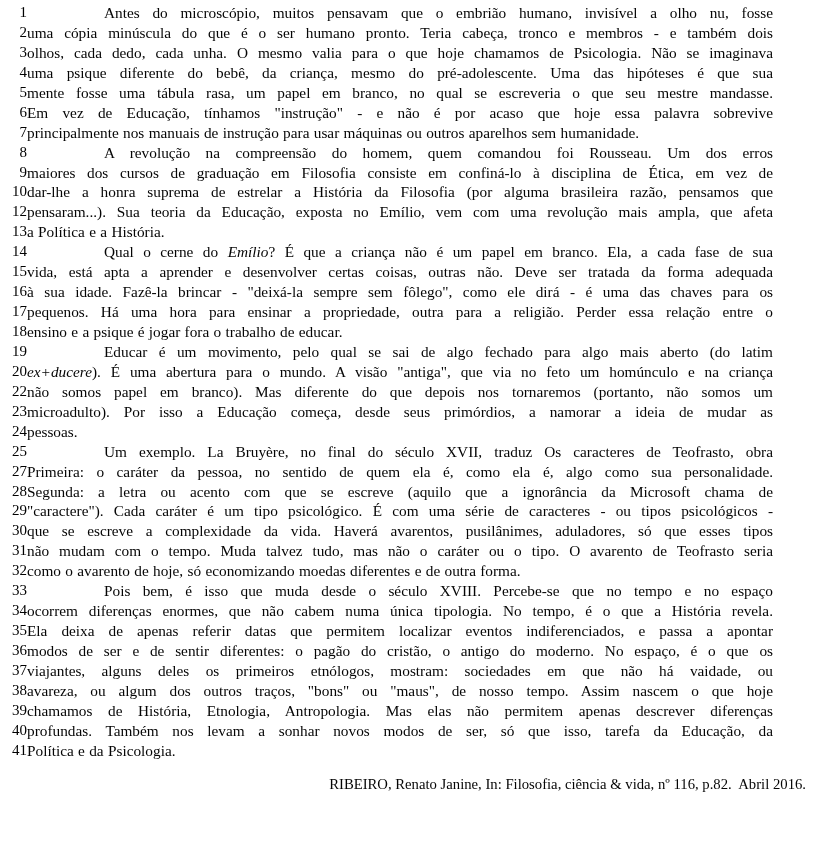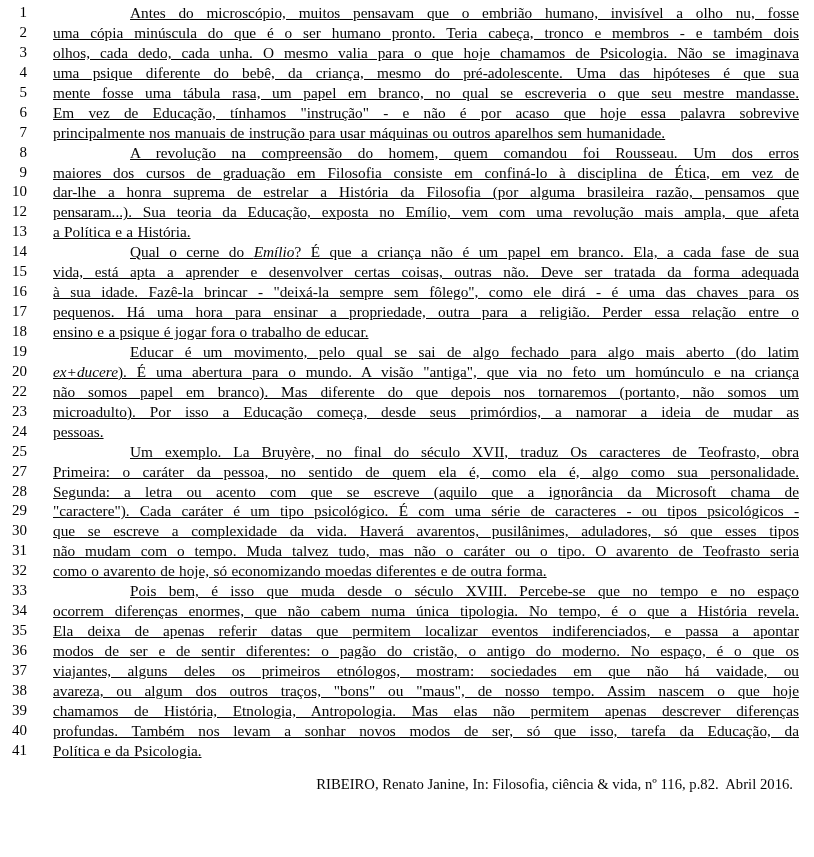--- a/index.html
+++ b/index.html
@@ -22,46 +22,44 @@
   }
   .num {
     flex: 0 0 27px;
     width: 27px;
     text-align: right;
     font-size: 15px;
     line-height: 19.95px;
     color: #000000;
   }
   .txt {
-    margin-left: 26px;
     width: 746px;
     font-size: 15.3px;
     line-height: 19.95px;
     height: 19.95px;
     overflow: hidden;
     text-align: justify;
     text-align-last: justify;
     word-spacing: 0.5px;
-    text-decoration: underline;
   }
   .txt.end {
     text-align-last: left;
   }
   .txt.indent {
     text-indent: 77px;
   }
   .it {
     font-style: italic;
   }
   .citation {
     margin-top: 14px;
     font-size: 14.7px;
     line-height: 19px;
     text-align: right;
-    padding-right: 21px;
+    padding-right: 8px;
     white-space: pre;
     color: #050505;
   }
 </style>
 </head>
 <body>
 
 <div class="doc">
   <div>
       <div class="row">

